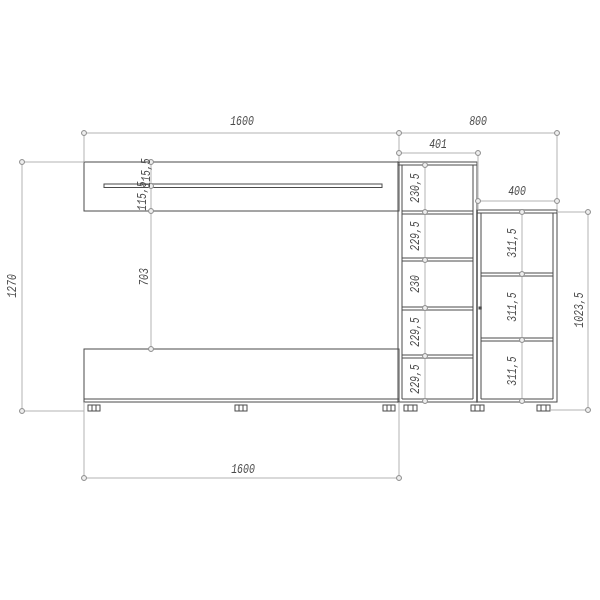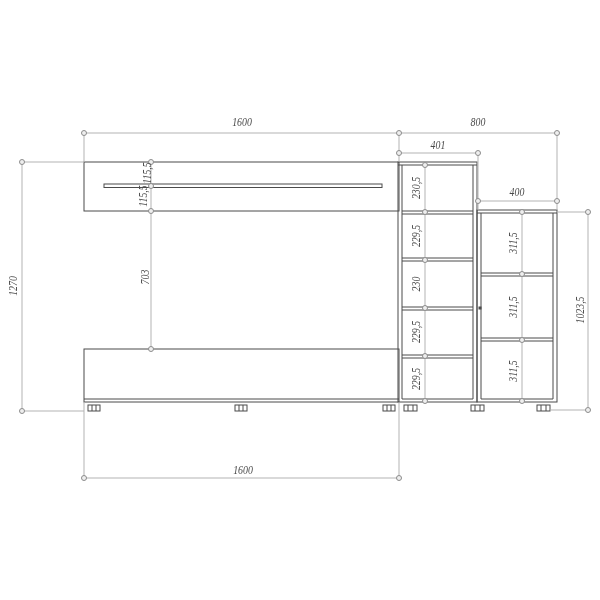--- a/index.html
+++ b/index.html
@@ -1,21 +1,21 @@
 <!DOCTYPE html>
 <html style="--c-outline: #4b4b4b; --c-dim: #b3b3b3; --c-marker: #8c8c8c; --c-text: #4a4a4a; --c-background: #ffffff;"><head>
 <meta charset="utf-8">
 <style>
   html,body{margin:0;padding:0;background:#fff;}
   .stage{
     position:relative;
     width:600px;height:600px;
     background:var(--c-background,#fff);
     overflow:hidden;
-    font-family:Liberation Serif, serif;
+    font-family:Liberation Mono, monospace;
   }
   .stage svg{position:absolute;left:0;top:0;}
   .s-out{stroke:var(--c-outline,#4b4b4b);fill:none;stroke-width:1;}
   .s-dim{stroke:var(--c-dim,#b3b3b3);fill:none;stroke-width:1;}
   .s-marker{stroke:var(--c-marker,#8c8c8c);fill:#efefef;stroke-width:1;}
   .f-dark{fill:var(--c-outline,#4b4b4b);stroke:none;}
   .foot{stroke:var(--c-outline,#4b4b4b);fill:#fff;stroke-width:1;}
   .dim-label{
     position:absolute;
     width:60px;height:16px;line-height:16px;

